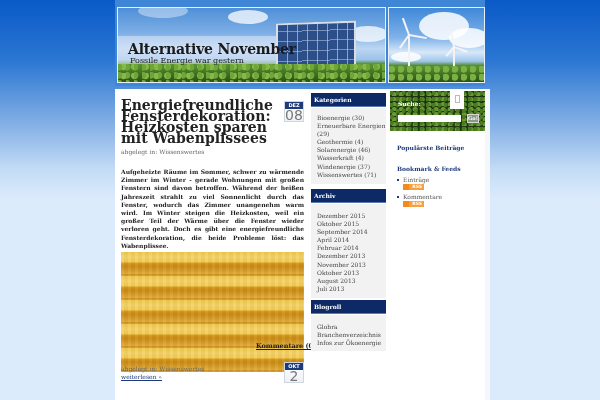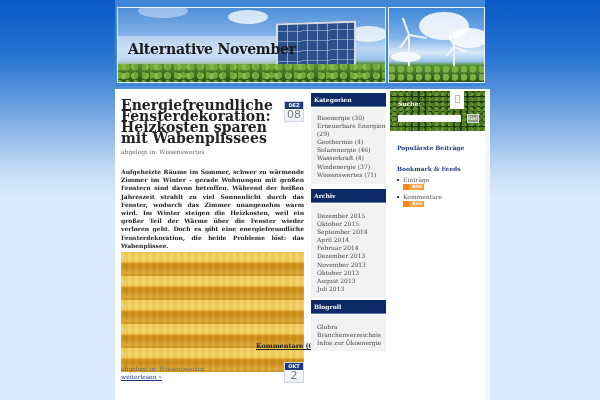--- a/index.html
+++ b/index.html
@@ -88,21 +88,21 @@
   .post-meta a { color: #666; text-decoration: none; }
   .date-badge {
     position: absolute; left: 163px; width: 20px; height: 21px;
     border: 1px solid #cfd6e0; background: linear-gradient(#fff, #eef1f5);
   }
   .date-badge .mon {
     display:block; height: 7px; background: #1d3a7a; color: #fff;
     font-size: 5px; line-height: 7px; text-align: center; font-weight: bold; font-family: "DejaVu Sans", sans-serif;
   }
   .date-badge .day {
-    display:block; font-size: 11px; line-height: 12px; color: #777; text-align: center;
+    display:block; font-size: 14px; line-height: 12px; color: #777; text-align: center;
     font-family: "DejaVu Sans", sans-serif;
   }
   .post-body {
     font-family: "DejaVu Serif", serif; font-weight: bold; font-size: 6px; line-height: 8.2px;
     color: #222; text-align: justify; width: 183px;
   }
   .post-image {
     width: 183px; height: 120px; margin-top: 2px;
     background:
       repeating-linear-gradient(to bottom,
@@ -186,20 +186,21 @@
   <div class="header-bar">
     <div class="banner-main">
       <div class="cloud" style="left:110px;top:2px;width:40px;height:14px;"></div>
       <div class="cloud" style="left:230px;top:18px;width:40px;height:16px;"></div>
       <div class="cloud" style="left:20px;top:-4px;width:50px;height:14px;background:rgba(255,255,255,0.4)"></div>
       <div class="title-strip"></div>
       <div class="panel"></div>
       <div class="panel-post"></div>
       <div class="hedge"></div>
       <a class="site-title">Alternative November</a>
+      <div class="site-tagline">Fossile Energie war gestern</div>
     </div>
     <div class="banner-side">
       <div class="cloud" style="left:30px;top:4px;width:50px;height:28px;"></div>
       <div class="cloud" style="left:60px;top:20px;width:40px;height:20px;"></div>
       <div class="cloud" style="left:2px;top:44px;width:30px;height:10px;"></div>
 
       <div class="turbine-pole" style="left:19px;top:26px;height:42px;"></div>
       <div class="turbine-blade" style="left:20px;top:26px;width:18px;transform:rotate(-110deg);"></div>
       <div class="turbine-blade" style="left:20px;top:26px;width:18px;transform:rotate(10deg);"></div>
       <div class="turbine-blade" style="left:20px;top:26px;width:16px;transform:rotate(125deg);"></div>

